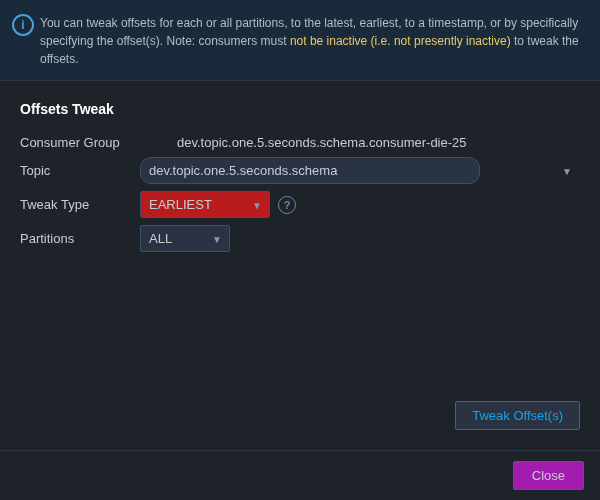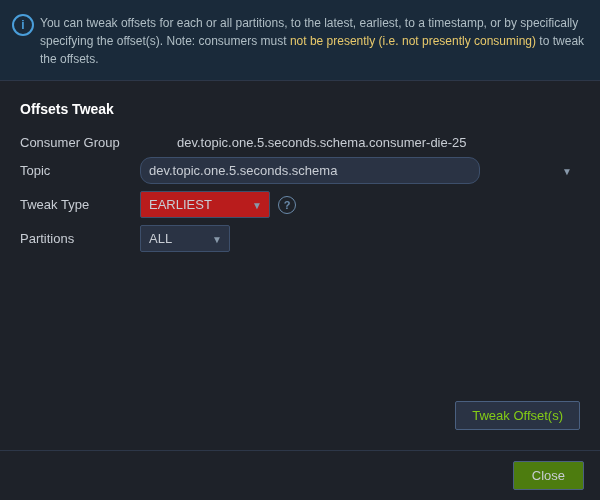--- a/index.html
+++ b/index.html
@@ -180,55 +180,55 @@
     .tweak-button-row {
       display: flex;
       justify-content: flex-end;
       margin-top: 16px;
       margin-bottom: 10px;
     }
 
     .btn-tweak {
       background: #2a3344;
       border: 1px solid #4a6080;
-      color: #84cc16;
+      color: #0ea5e9;
       padding: 6px 16px;
       font-size: 13px;
       cursor: pointer;
       border-radius: 2px;
     }
 
     .footer {
       border-top: 1px solid #2d3748;
       padding: 10px 16px;
       display: flex;
       justify-content: flex-end;
       background: #1e2229;
     }
 
     .btn-close {
-      background: #4d7c0f;
+      background: #a21caf;
       border: 1px solid #4a6080;
       color: #c8cdd4;
       padding: 6px 18px;
       font-size: 13px;
       cursor: pointer;
       border-radius: 2px;
     }
   </style>
 </head>
 <body>
 
 <div class="dialog">
 
   <div class="info-banner">
     <div class="info-icon">i</div>
     <div class="info-text">
       You can tweak offsets for each or all partitions, to the latest, earliest, to a timestamp, or by specifically
-      specifying the offset(s). Note: consumers must <span class="highlight">not be presently (i.e. not presently consuming)</span> to tweak
+      specifying the offset(s). Note: consumers must <span class="highlight">not be inactive (i.e. not presently inactive)</span> to tweak
       the offsets.
     </div>
   </div>
 
   <div class="content">
 
     <div class="section-title">Offsets Tweak</div>
 
     <div class="form-grid">
 

